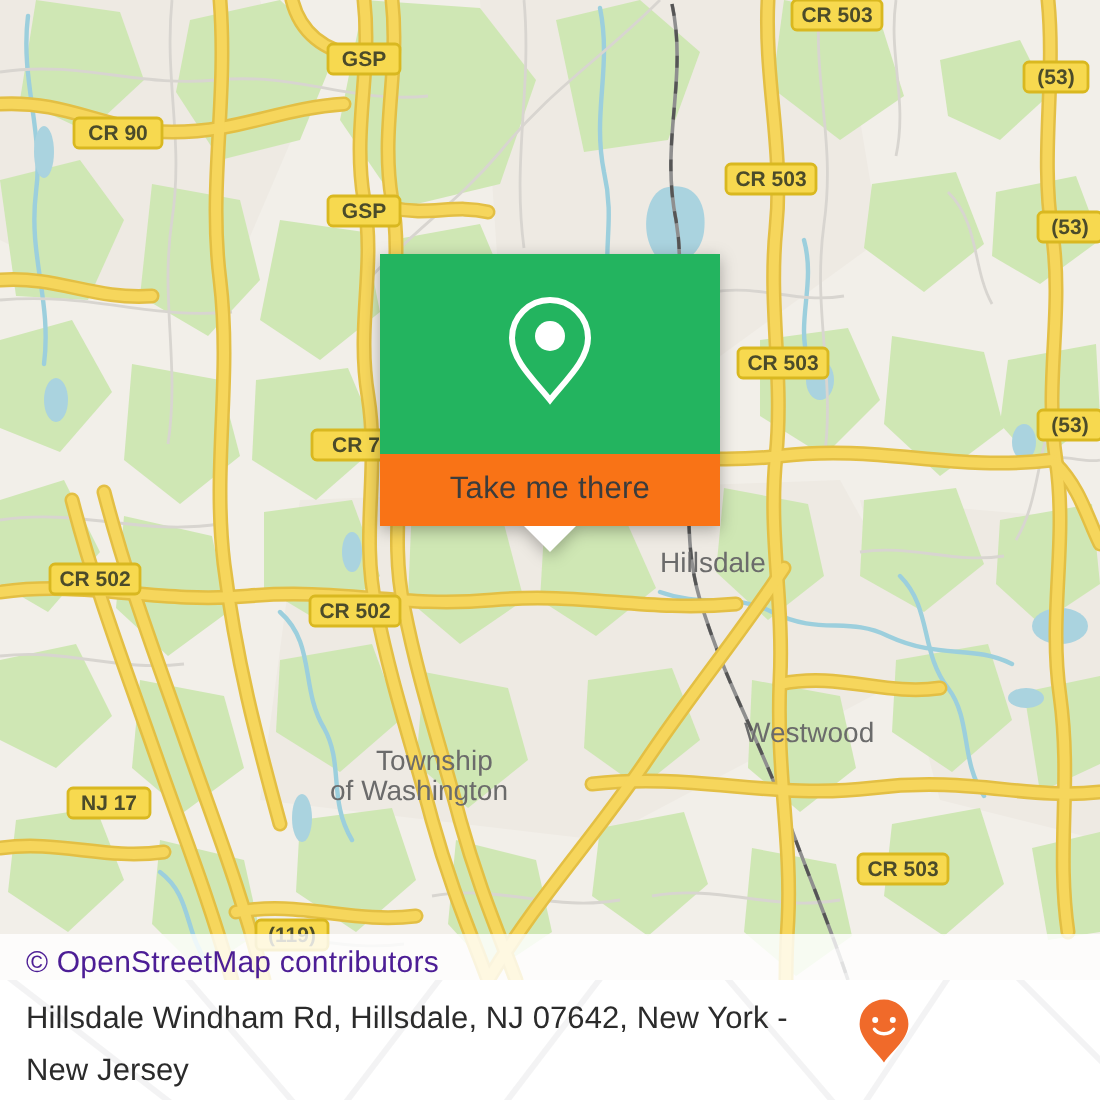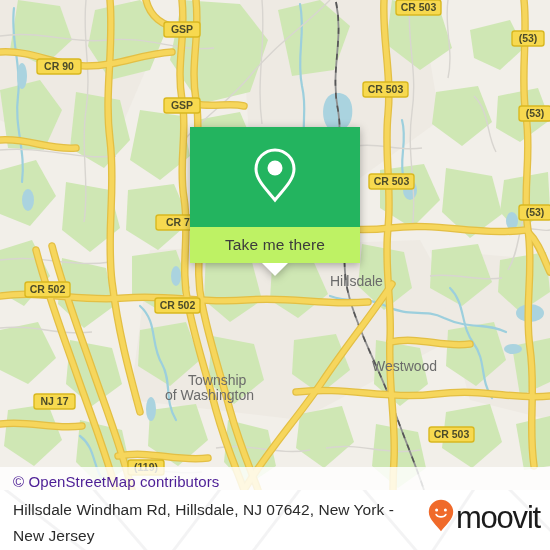--- a/index.html
+++ b/index.html
@@ -57,21 +57,21 @@
     filter: drop-shadow(0 2px 4px rgba(0,0,0,0.30));
   }
   .popup-head {
     background: #23b45f;
     height: 100px;
     display: flex;
     align-items: center;
     justify-content: center;
   }
   .popup-body {
-    background: #bef264;
+    background: #f97316;
     height: 36px;
     display: flex;
     align-items: center;
     justify-content: center;
     font-size: 15.5px;
     color: #3c3c3c;
     letter-spacing: 0.15px;
   }
   .popup-tail {
     width: 0;
@@ -427,18 +427,17 @@
       <div class="footer-text">Hillsdale Windham Rd, Hillsdale, NJ 07642, New York - New Jersey</div>
       <div class="brand">
         <span>
           <svg width="26" height="33" viewBox="0 0 26 33" xmlns="http://www.w3.org/2000/svg">
             <path d="M13 0.8 C 6.2 0.8, 0.8 6.2, 0.8 13 C 0.8 20.5, 8.5 26, 13 32.2 C 17.5 26, 25.2 20.5, 25.2 13 C 25.2 6.2, 19.8 0.8, 13 0.8 Z" fill="#f06a2a"></path>
             <circle cx="8.6" cy="11" r="1.5" fill="#ffffff"></circle>
             <circle cx="17.4" cy="11" r="1.5" fill="#ffffff"></circle>
             <path d="M8.2 15.6 C 10 18.6, 16 18.6, 17.8 15.6" fill="none" stroke="#ffffff" stroke-width="1.7" stroke-linecap="round"></path>
           </svg>
         </span>
-        <span class="brand-word">moovit</span>
       </div>
     </div>
   </div>
 
 </div>
 
 </body></html>

